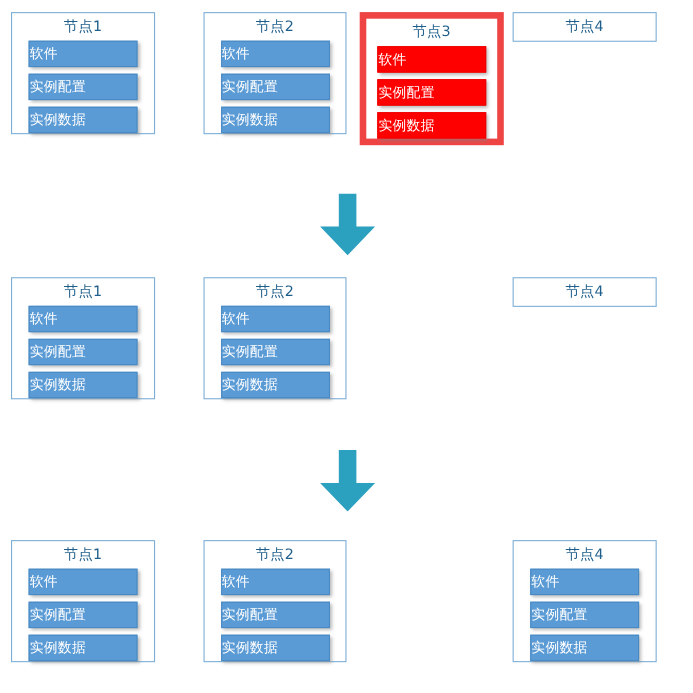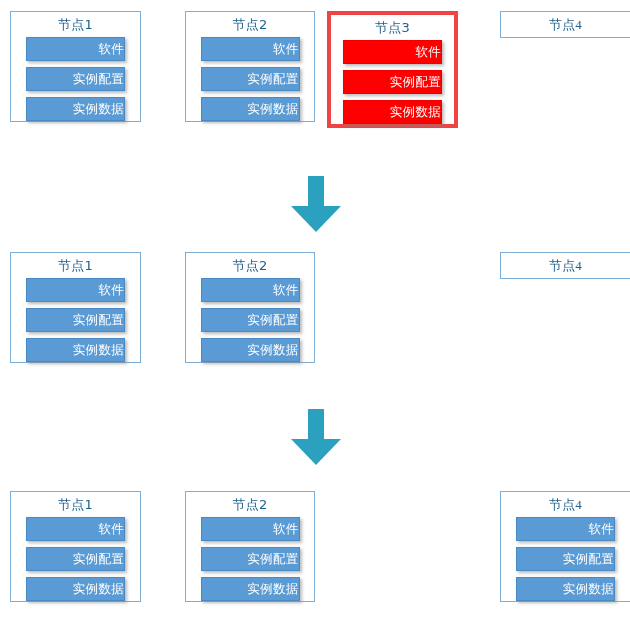--- a/index.html
+++ b/index.html
@@ -33,28 +33,28 @@
   .row-3 { top: 491px; height: 131px; }
 
   
   .node {
     position: absolute;
     box-sizing: border-box;
     border: 1px solid #7daed8;
     background: #ffffff;
   }
   .node.gray-border {
-    border: 4px solid #ef4444;
+    border: 6px solid #ef4444;
   }
 
   
   .col-1 { left: 10px;  width: 131px; }
   .col-2 { left: 185px; width: 130px; }
   .col-3 { left: 327px; width: 131px; }
-  .col-4 { left: 500px; width: 131px; font-family: Liberation Serif, serif; }
+  .col-4 { left: 466px; width: 131px; }
 
   .node-title {
     text-align: center;
     color: #1f5f8b;
     font-size: 13px;
     line-height: 15px;
     margin-top: 5px;
     white-space: nowrap;
     letter-spacing: 0.2px;
   }
@@ -65,21 +65,21 @@
     flex-direction: column;
     align-items: center;
     gap: 6px;
   }
 
   .item {
     box-sizing: border-box;
     width: 99px;
     height: 24px;
     line-height: 22px;
-    text-align: right;
+    text-align: left;
     font-size: 12.5px;
     color: #ffffff;
     background: #5b9bd5;
     border: 1px solid #4a8ac4;
     box-shadow: 2px 2px 3px rgba(130,130,130,0.55);
     white-space: nowrap;
     letter-spacing: 0.3px;
   }
   .item.alert {
     background: #ff0000;

